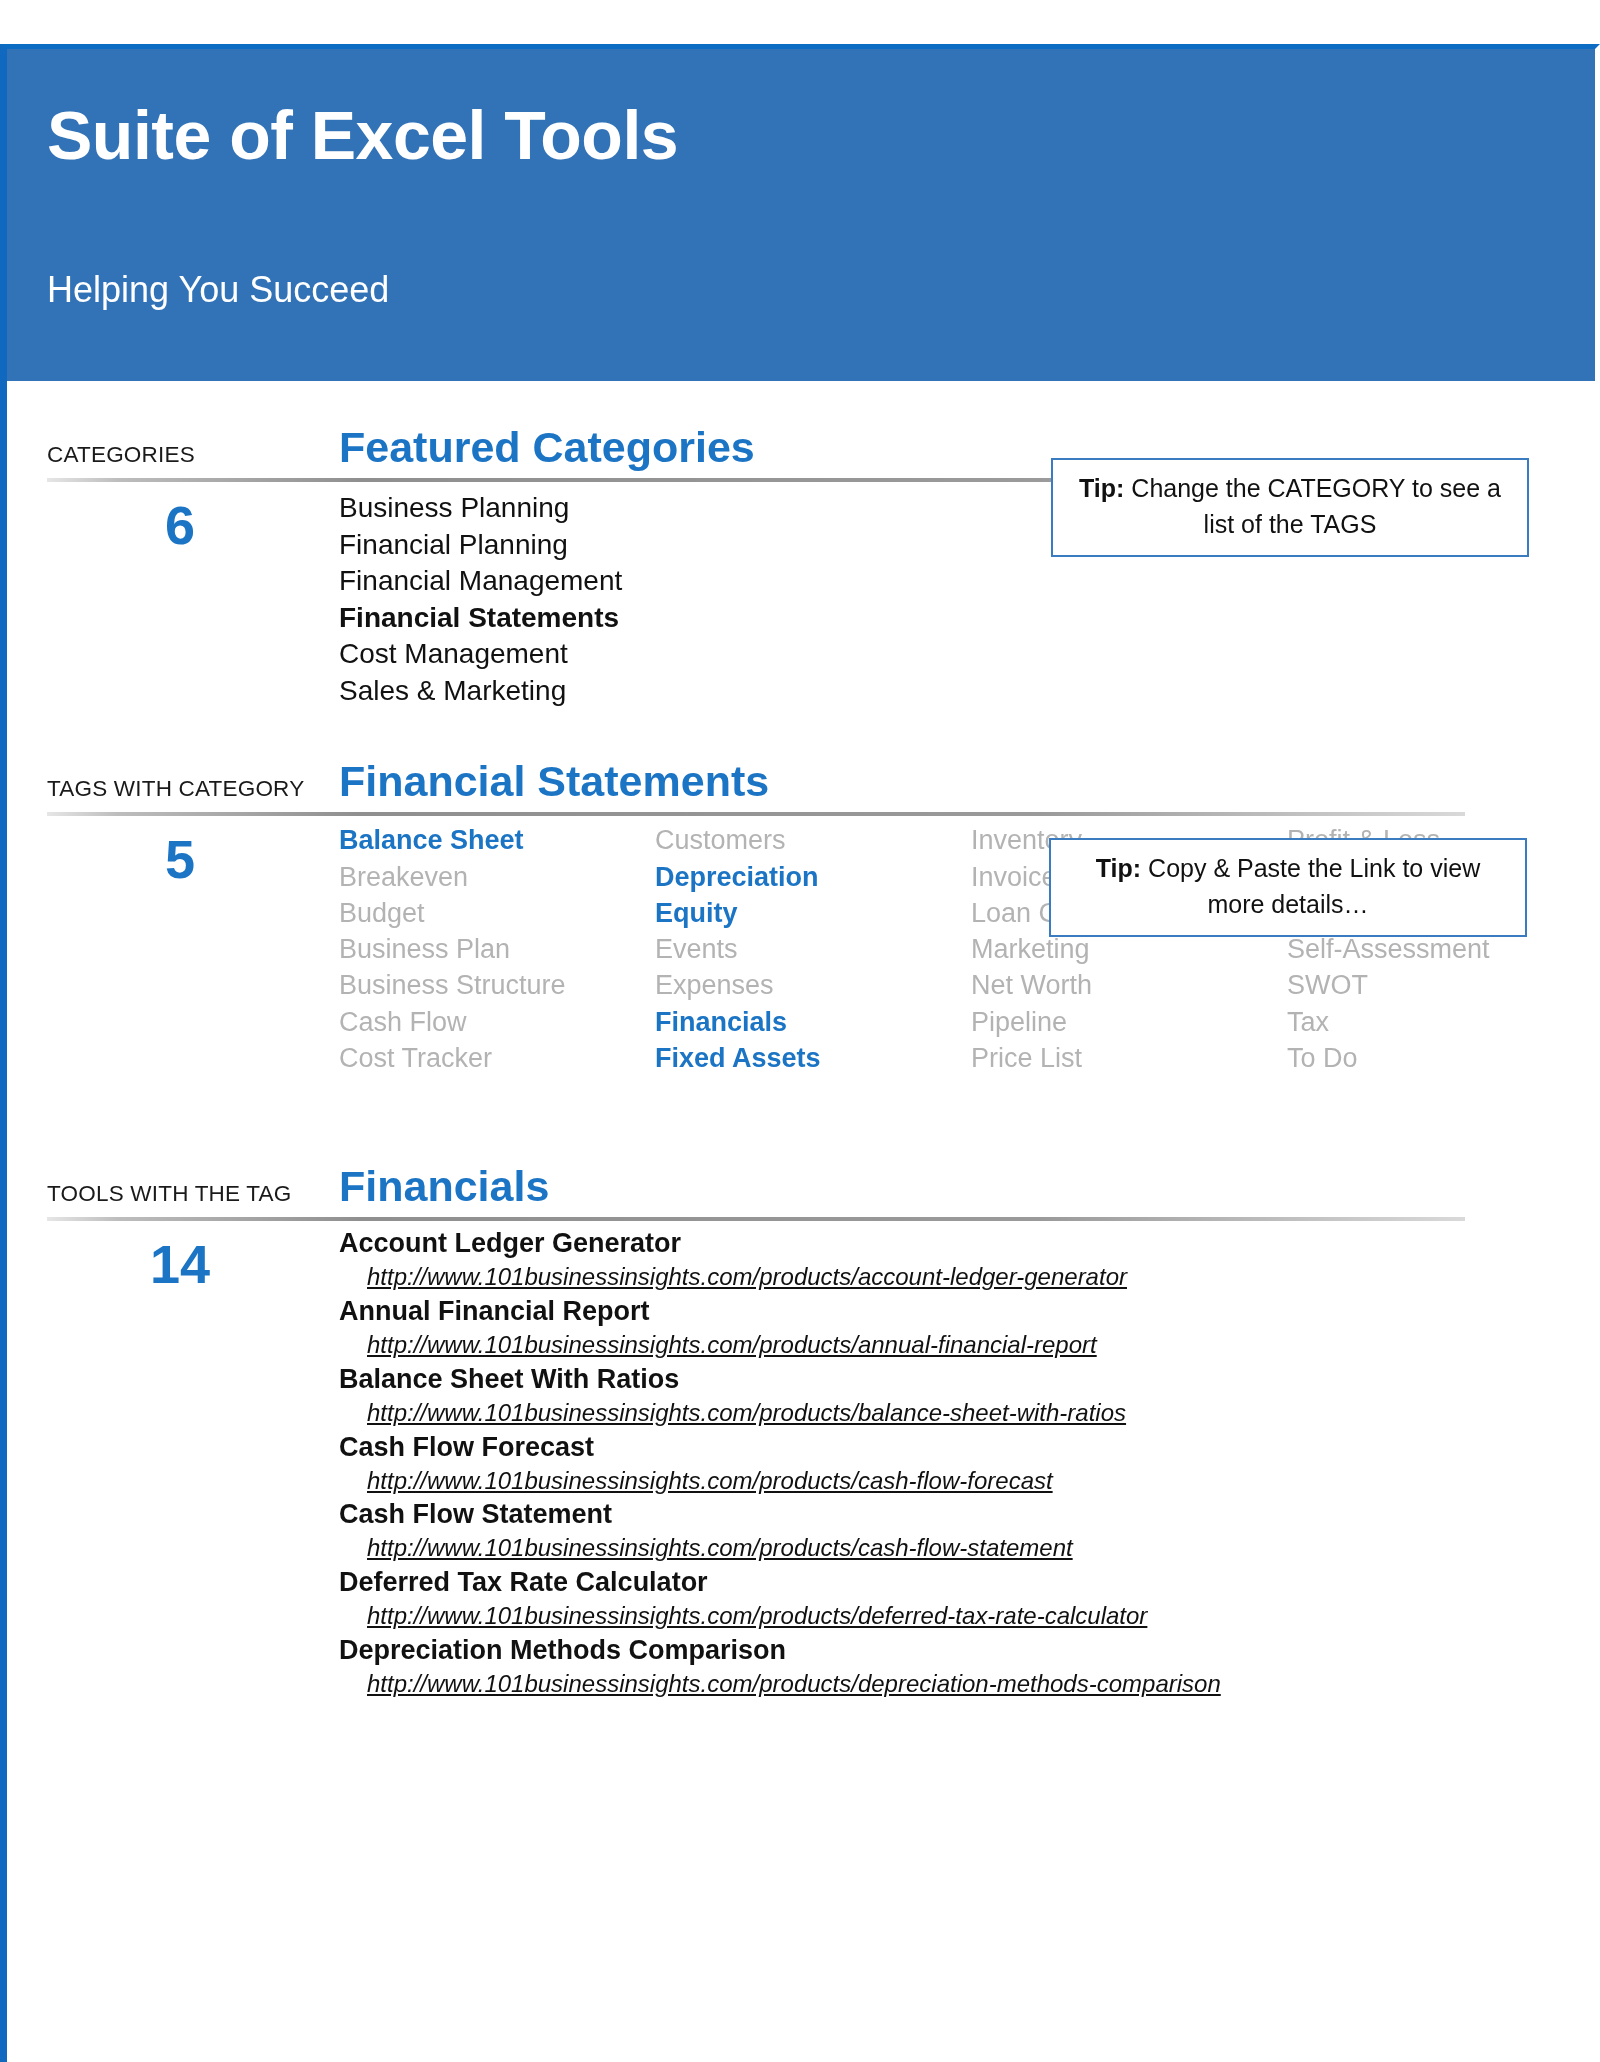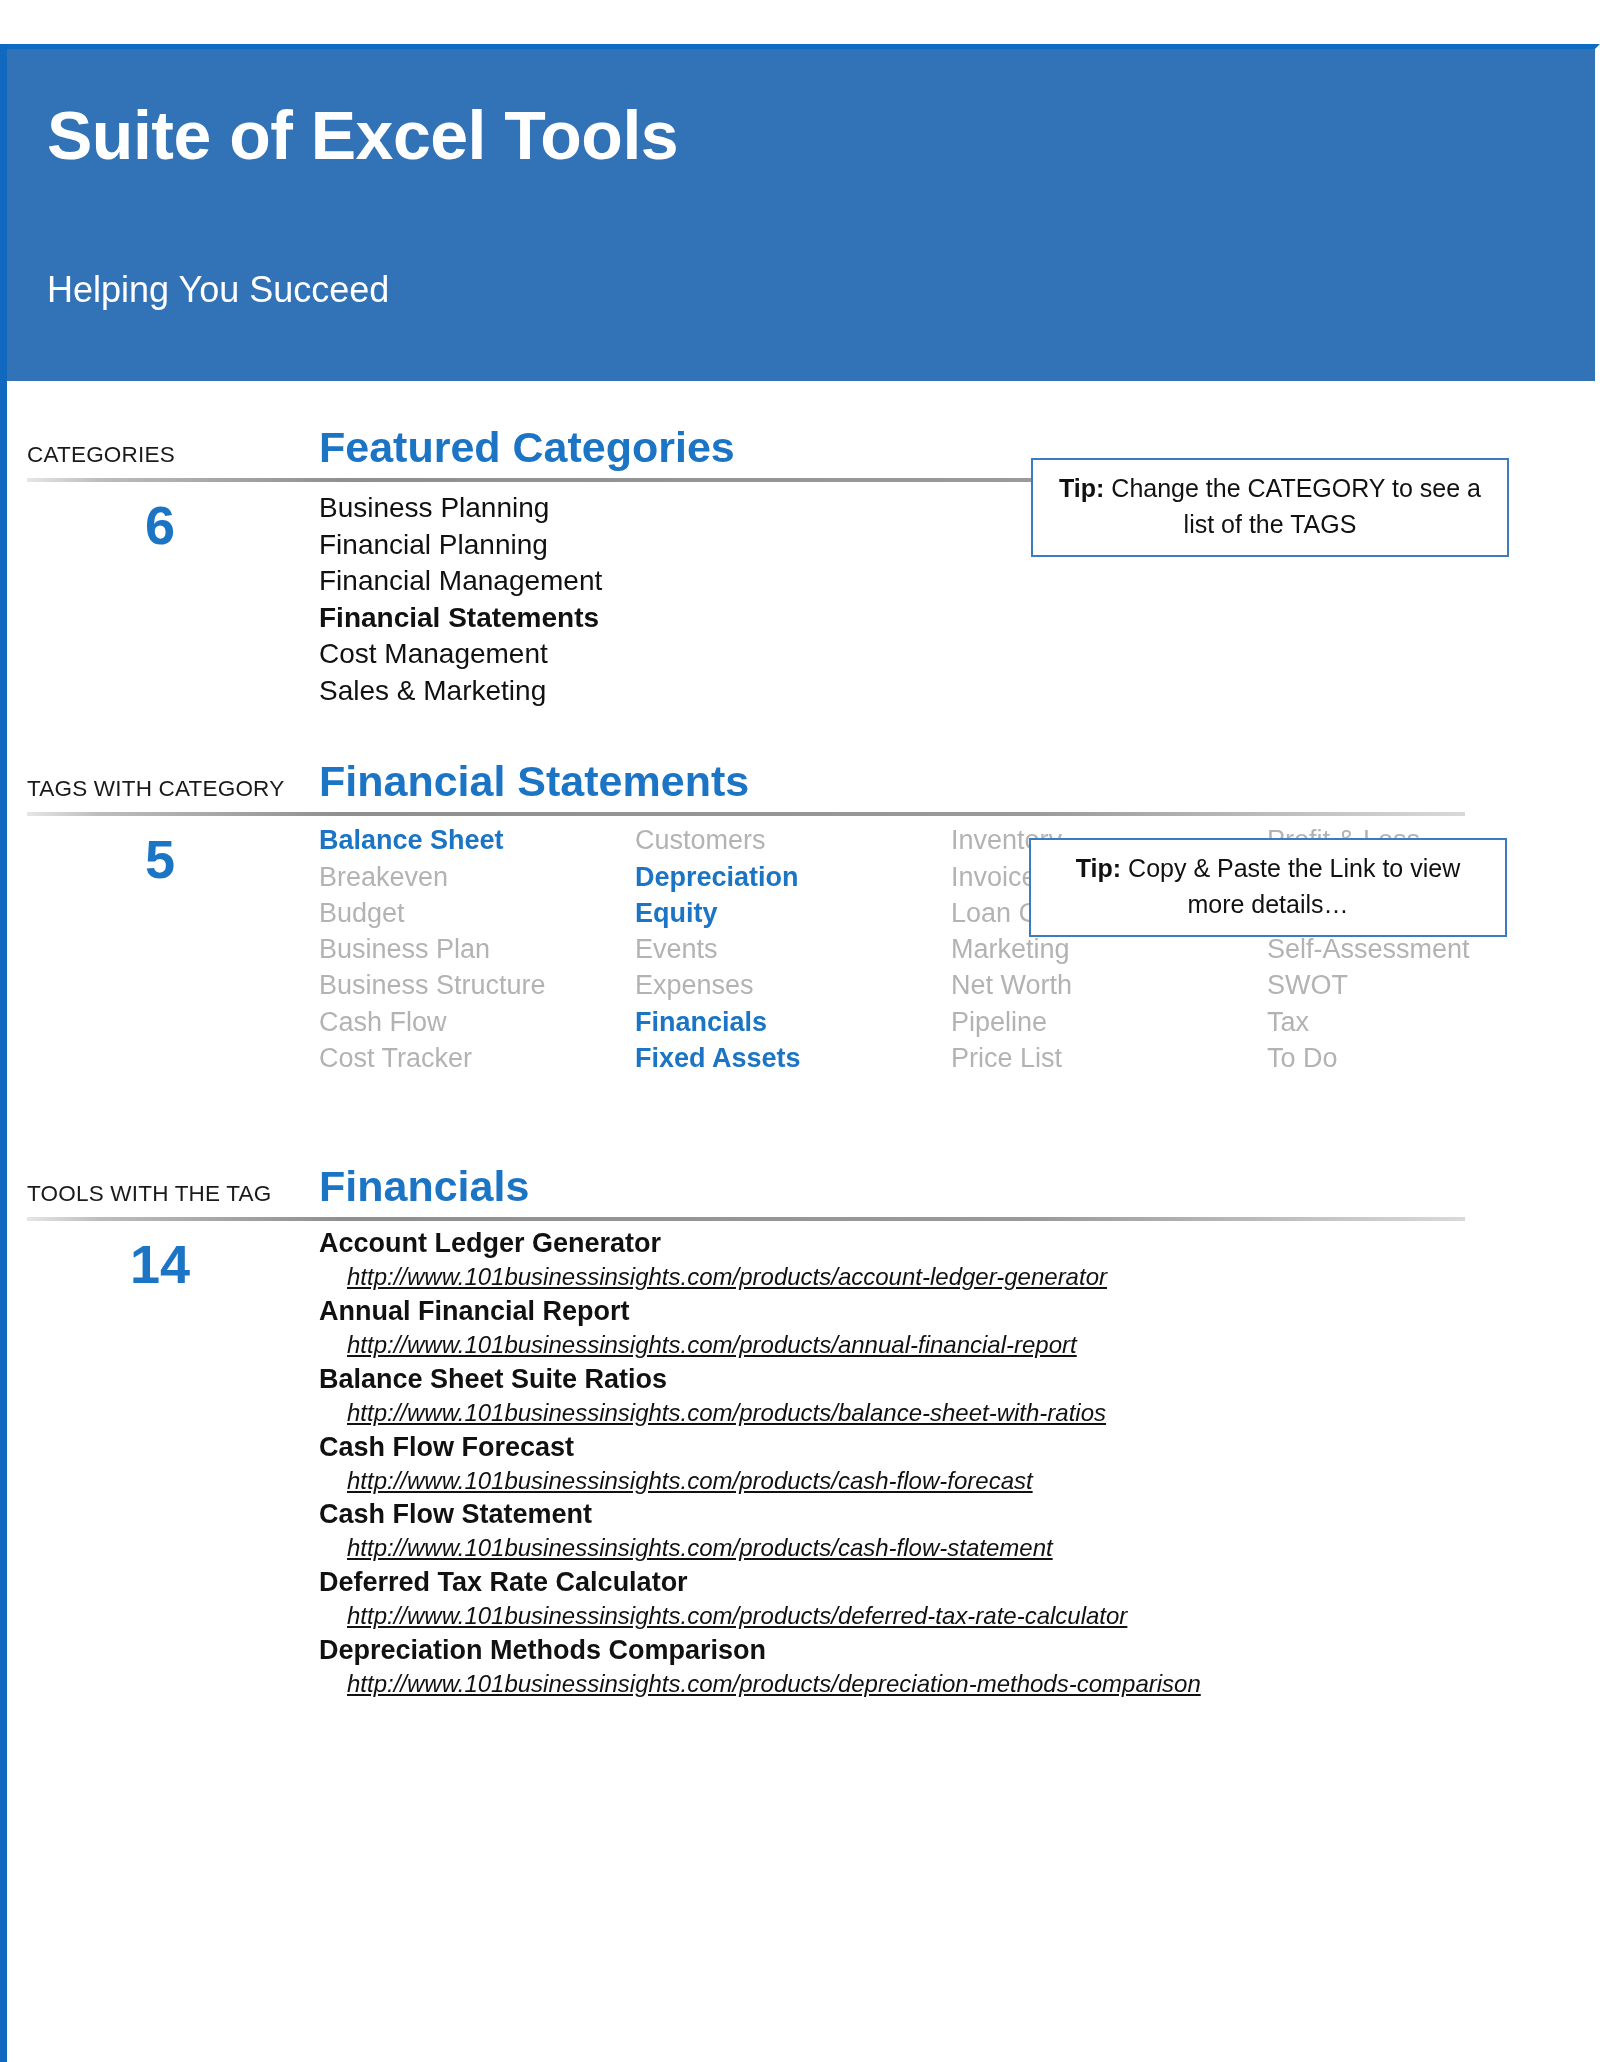--- a/index.html
+++ b/index.html
@@ -44,21 +44,21 @@
   .banner-sub {
     color: #ffffff;
     font-size: 36px;
     font-weight: normal;
     margin-top: 100px;
   }
 
   
   .section {
     position: relative;
-    padding-left: 20px;
+    padding-left: 40px;
   }
   .sec-head {
     display: flex;
     align-items: flex-end;
   }
   .sec-kicker {
     width: 292px;
     font-size: 22.5px;
     color: #1a1a1a;
     letter-spacing: 0.2px;
@@ -253,21 +253,21 @@
             <div class="tool-name">Account Ledger Generator</div>
             <div class="tool-url-row"><span class="tool-url">http://www.101businessinsights.com/products/account-ledger-generator</span></div>
           </div>
 
           <div>
             <div class="tool-name">Annual Financial Report</div>
             <div class="tool-url-row"><span class="tool-url">http://www.101businessinsights.com/products/annual-financial-report</span></div>
           </div>
 
           <div>
-            <div class="tool-name">Balance Sheet Suite Ratios</div>
+            <div class="tool-name">Balance Sheet With Ratios</div>
             <div class="tool-url-row"><span class="tool-url">http://www.101businessinsights.com/products/balance-sheet-with-ratios</span></div>
           </div>
 
           <div>
             <div class="tool-name">Cash Flow Forecast</div>
             <div class="tool-url-row"><span class="tool-url">http://www.101businessinsights.com/products/cash-flow-forecast</span></div>
           </div>
 
           <div>
             <div class="tool-name">Cash Flow Statement</div>

